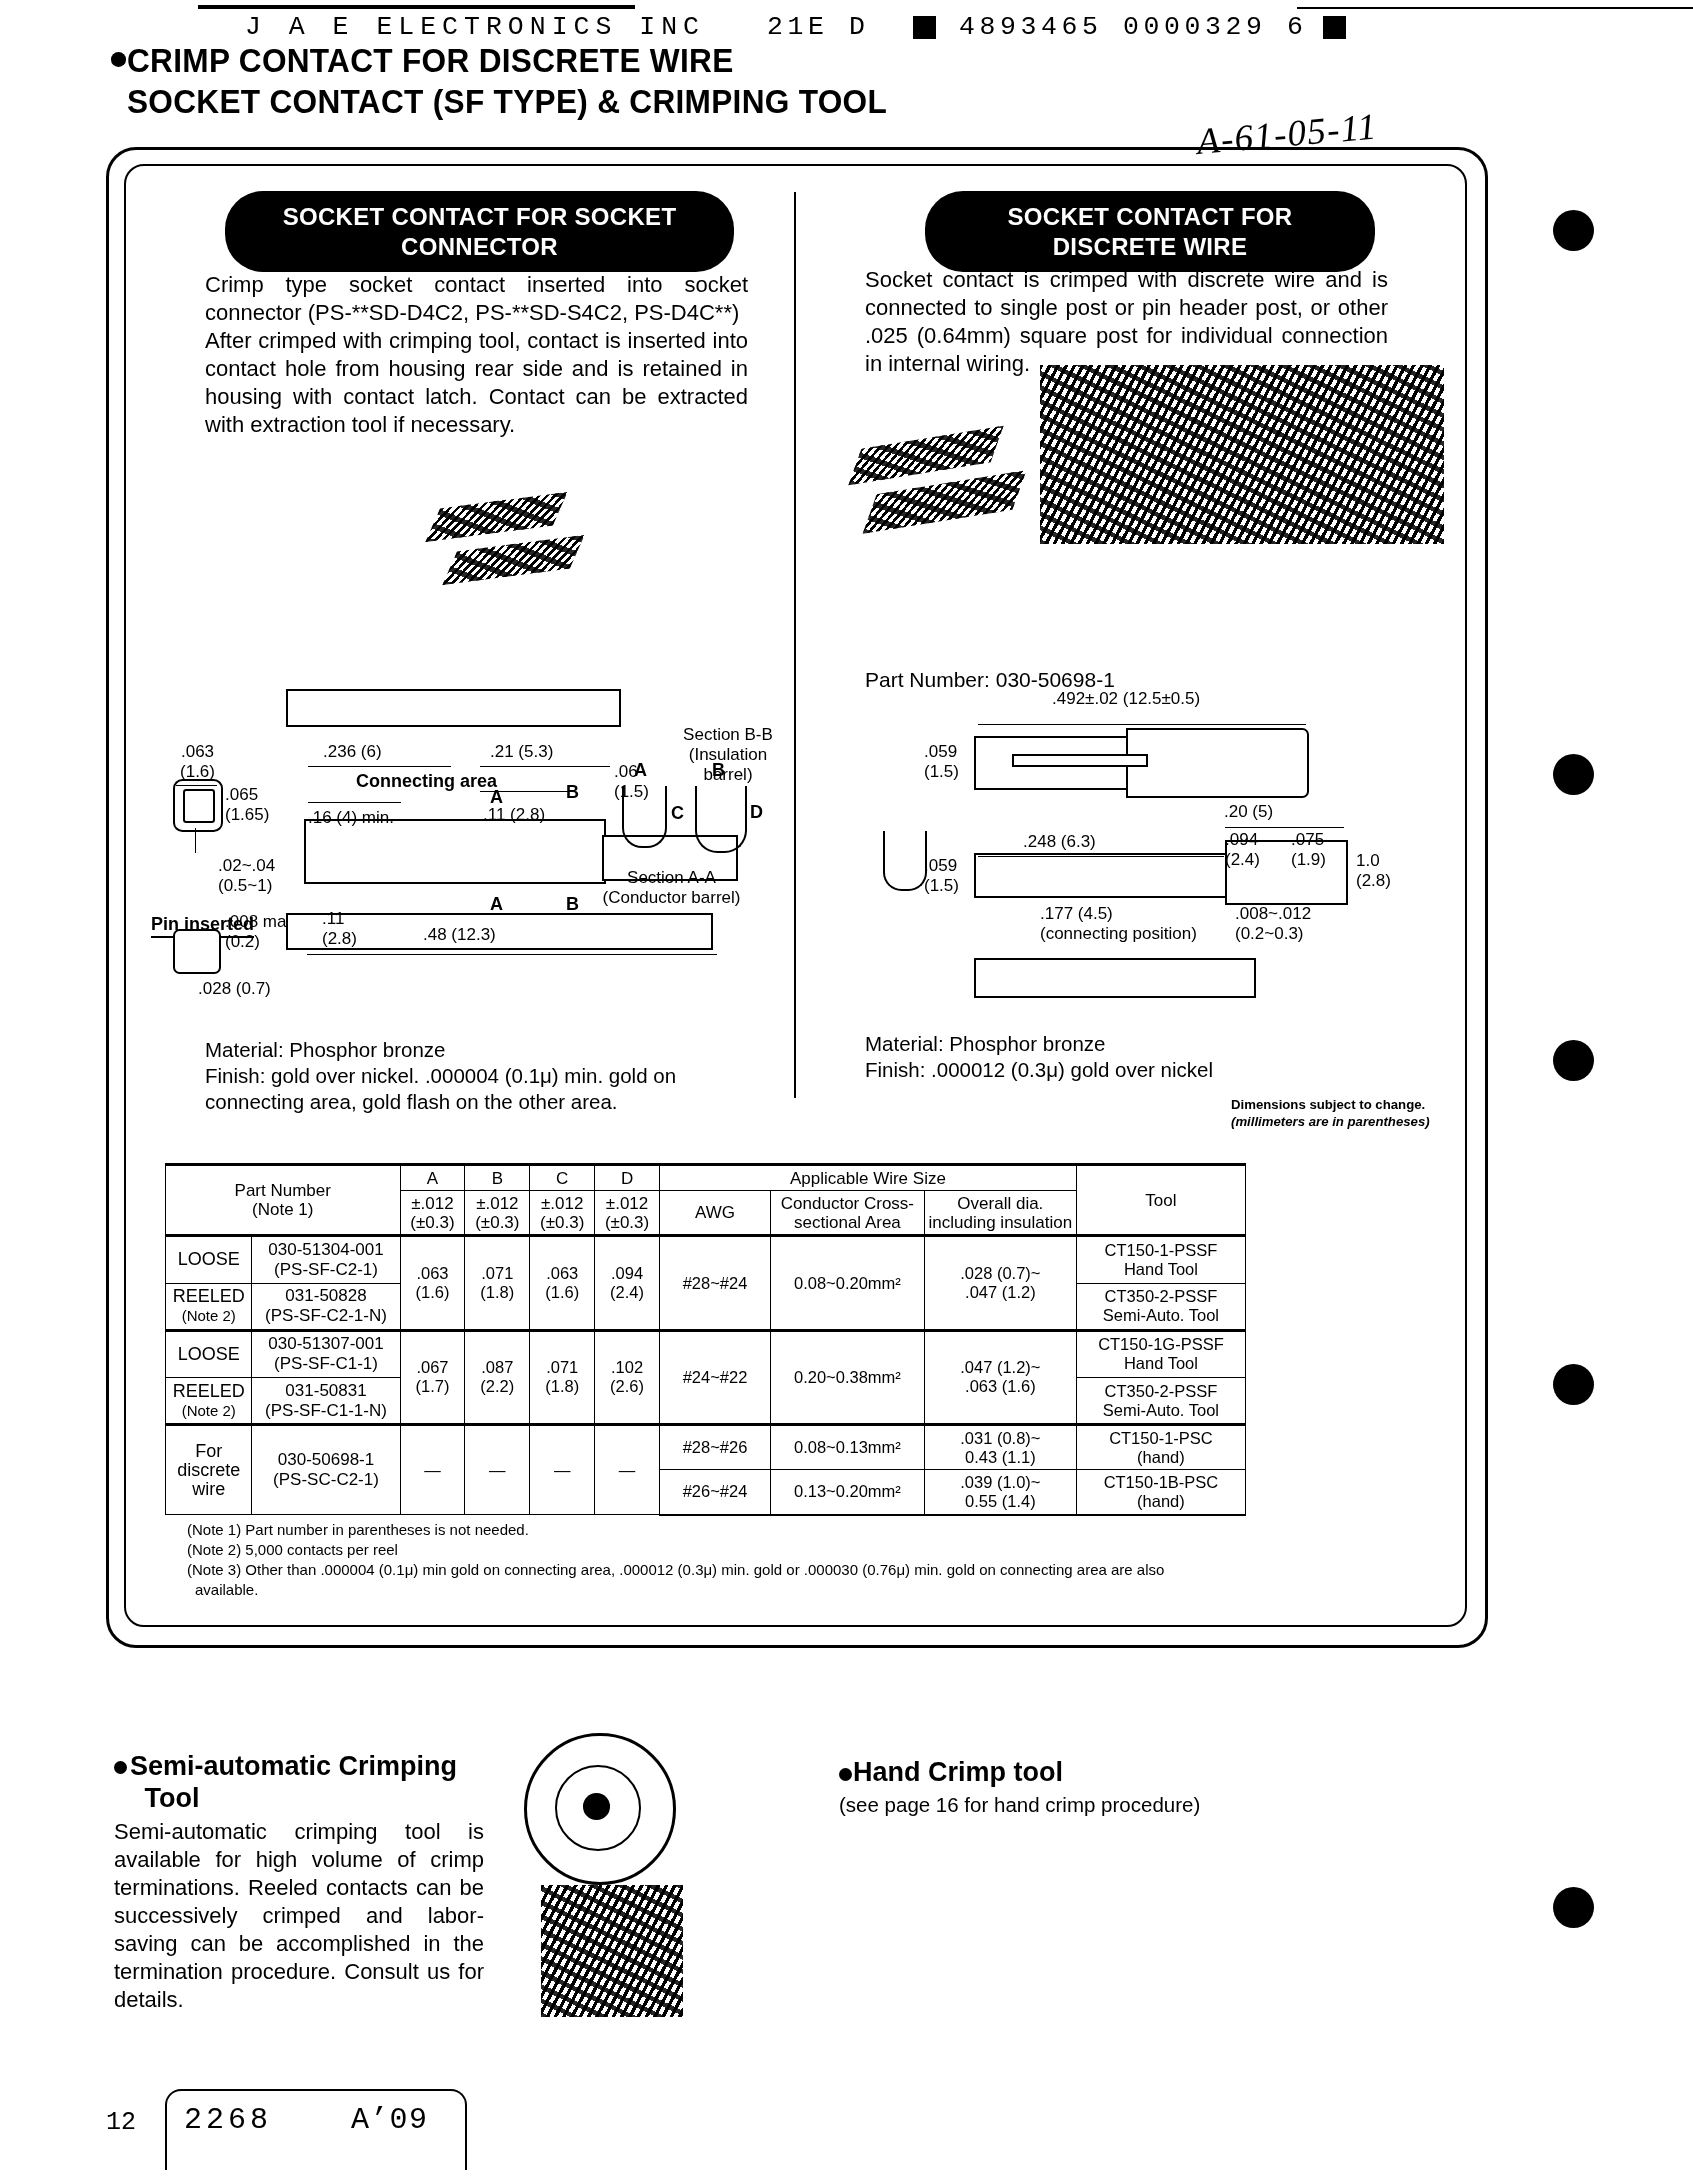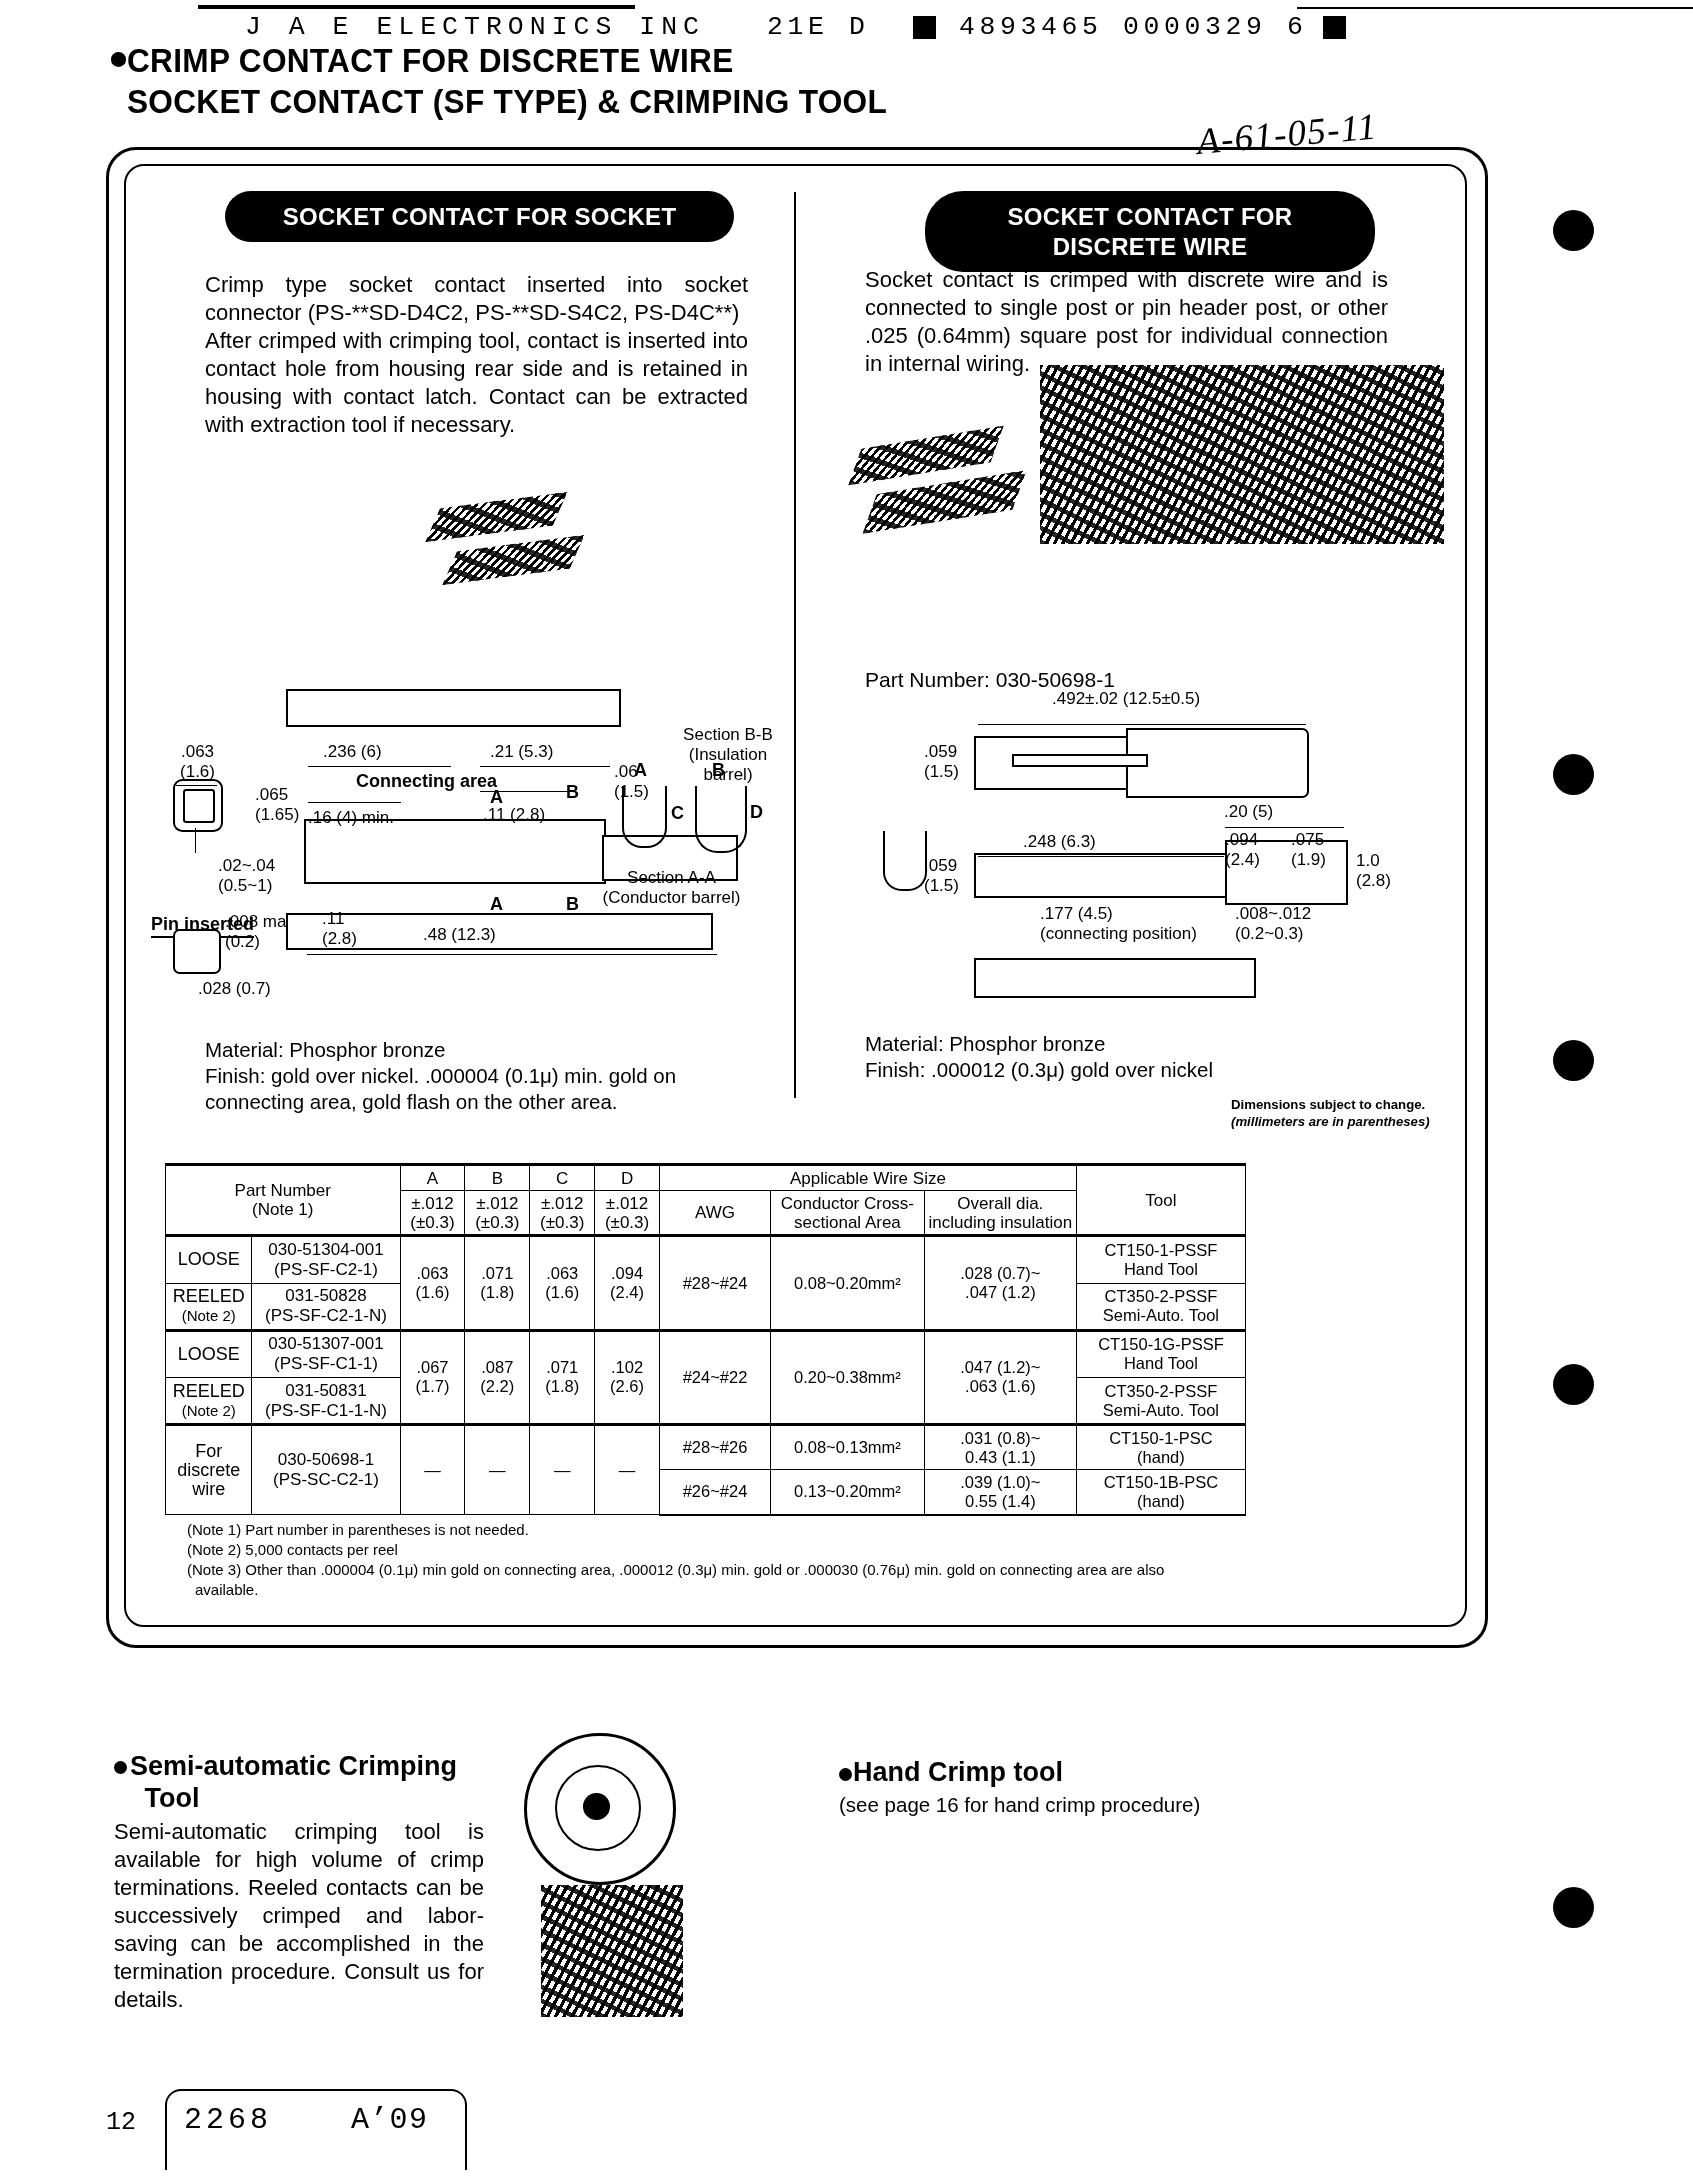--- a/index.html
+++ b/index.html
@@ -157,40 +157,41 @@
 <div class="abs punch" style="top:1887px"></div>
 
 <div class="abs" id="main-frame"></div>
 <div class="abs" id="inner-frame"></div>
 <div class="abs ln-v" id="col-divider"></div>
 
 <div class="abs nowrap" id="handwriting">A-61-05-11</div>
 
 <div class="abs pill" id="pill-left">
   <div>SOCKET CONTACT FOR SOCKET</div>
+  <div>CONNECTOR</div>
 </div>
 
 <div class="abs body-text" id="para-left">
   <div class="just">Crimp type socket contact inserted into socket connector   (PS-**SD-D4C2,    PS-**SD-S4C2, PS-D4C**)</div>
   <div class="just">After crimped with crimping tool, contact is inserted into contact hole from housing rear side and is retained in housing with contact latch. Contact can be extracted with extraction tool if necessary.</div>
 </div>
 
 <div class="abs photo" style="left:437px; top:500px; width:119px; height:34px; transform:skewX(-30deg) rotate(-8deg);"></div>
 <div class="abs photo" style="left:454px; top:543px; width:119px; height:34px; transform:skewX(-30deg) rotate(-8deg);"></div>
 
 <div class="abs part-outline" style="left:173px; top:779px; width:46px; height:49px; border-radius:9.3px;"></div>
 <div class="abs part-outline" style="left:183px; top:789px; width:28px; height:30px; border-radius:3.3px;"></div>
 <div class="abs ln-v2" style="left:195px; top:828px; height:25px;"></div>
 
 <div class="abs dim" style="left:171px; top:742px; text-align:center; width:53px;">
   <span>.063</span><br><span>(1.6)</span>
 </div>
 <div class="abs ln-h2" style="left:176px; top:785px; width:41px;"></div>
 
-<div class="abs dim" style="left:225px; top:785px;margin-left:30px;">
+<div class="abs dim" style="left:225px; top:785px;">
   <span>.065</span><br><span>(1.65)</span>
 </div>
 
 <div class="abs dim" style="left:218px; top:856px;">
   <span>.02~.04</span><br><span>(0.5~1)</span>
 </div>
 
 <div class="abs dim-b" style="left:151px; top:914px; border-bottom:2px solid #000; padding-bottom:1.3px;">Pin inserted</div>
 
 <div class="abs dim" style="left:225px; top:912px;">

